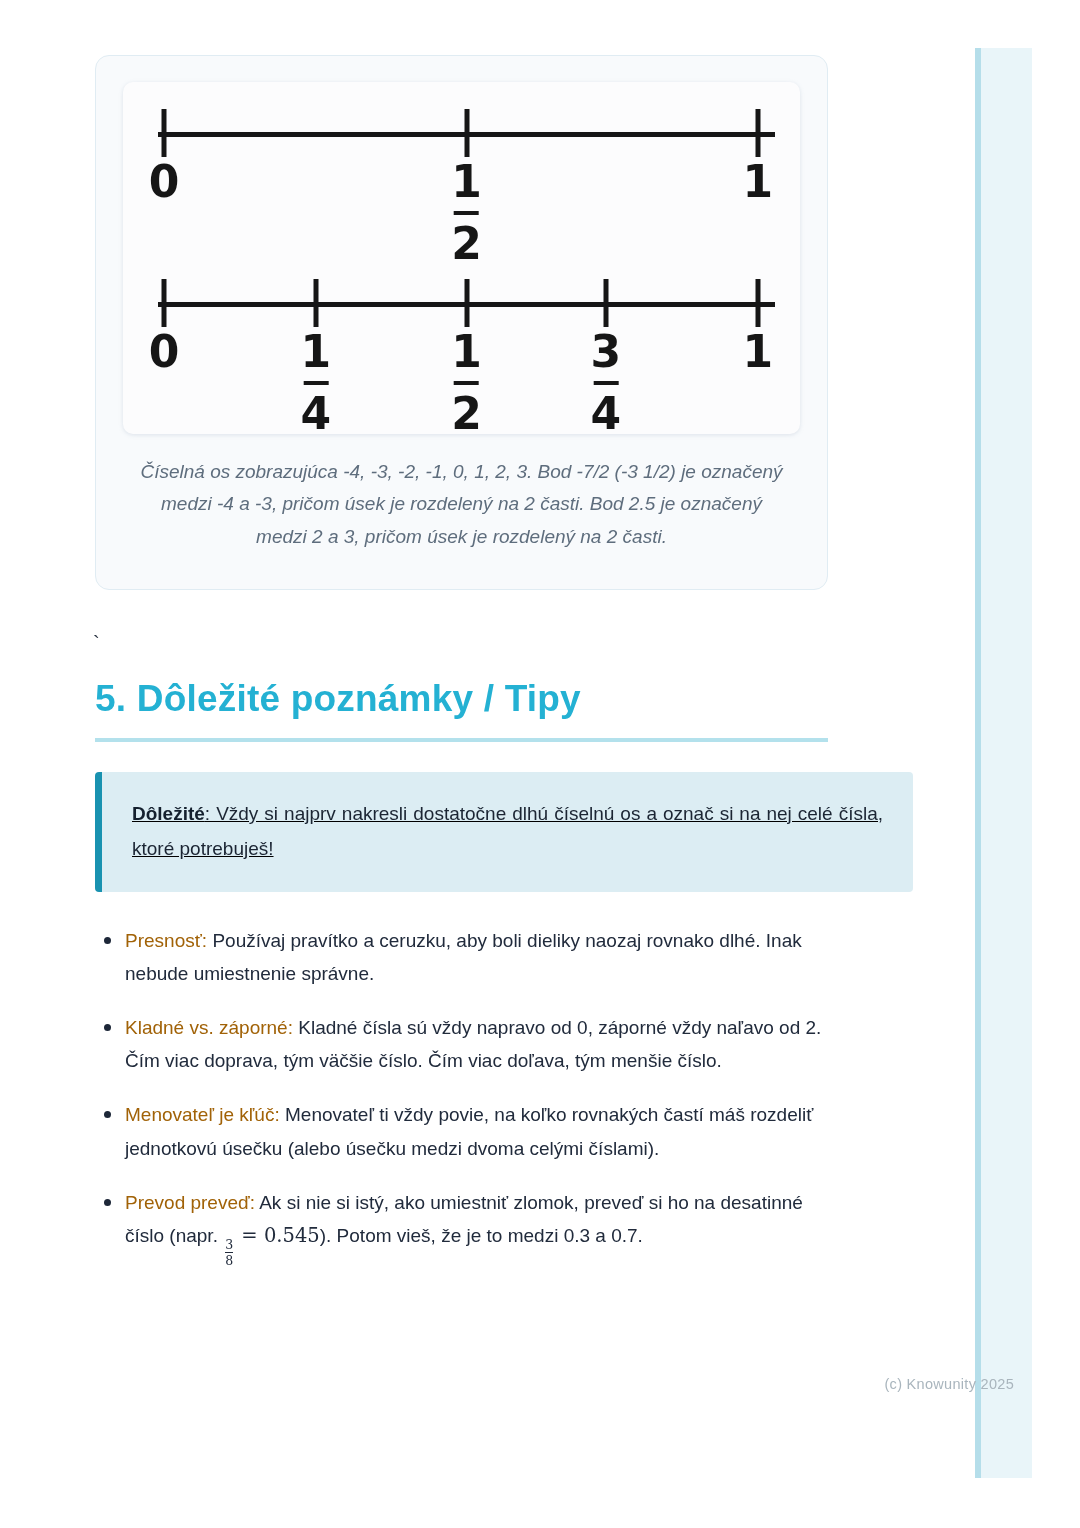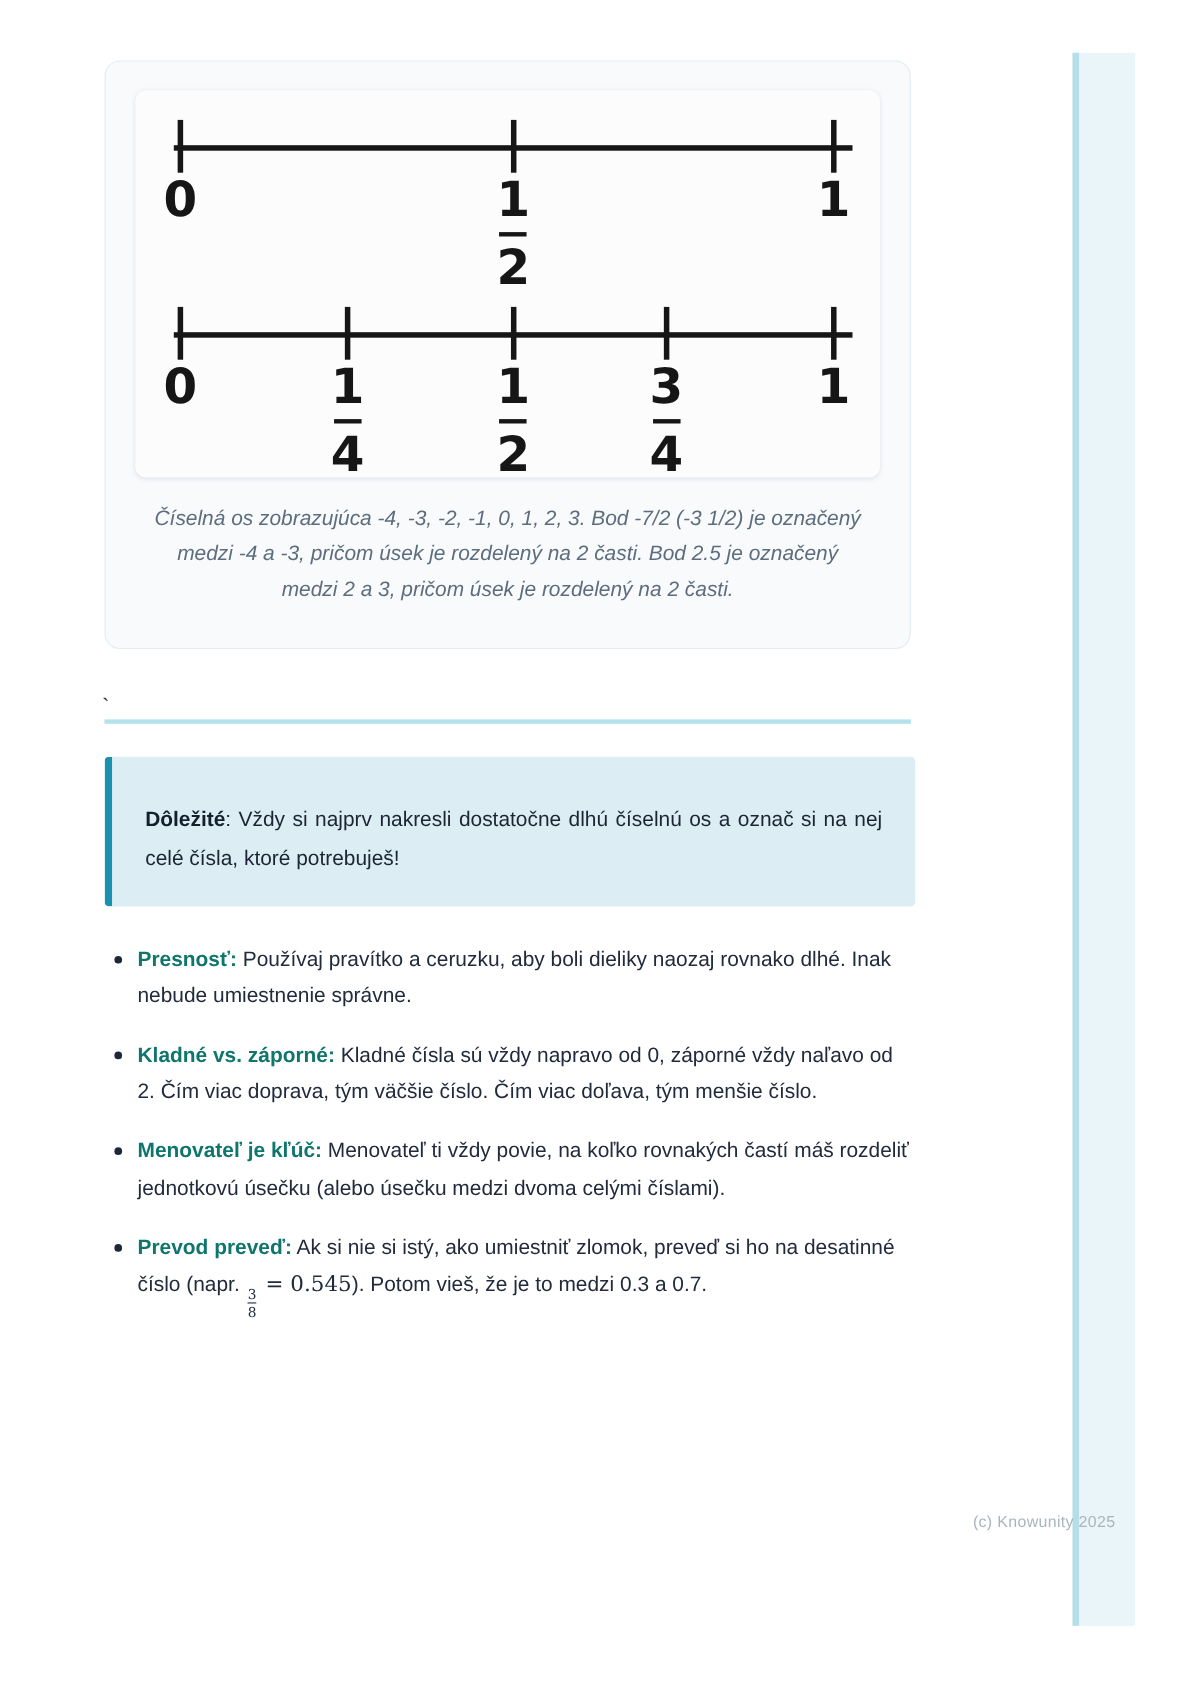--- a/index.html
+++ b/index.html
@@ -41,37 +41,37 @@
 
   .backtick{margin:42px 0 0 -2px;font-size:20px;color:#2a3442;height:22px;line-height:22px;}
 
   .section-heading{
     margin:24px 0 18px 0;font-size:37px;font-weight:800;color:#24b1d3;letter-spacing:0.2px;
   }
   .heading-underline{height:4px;background:#b3e1ec;margin:0 0 30px 0;}
 
   .callout{
     background:#dcedf3;border-left:7px solid #1992b0;border-radius:4px;
-    padding:40px 30px 26px 30px;box-sizing:border-box;width:737px;
+    padding:24px 30px 26px 30px;box-sizing:border-box;width:818px;text-decoration:underline;
   }
   .callout-text{
     margin:0;font-size:19px;line-height:1.85;color:#1b2533;text-align:justify;
   }
   .callout-text strong{font-weight:700;color:#14202e;}
 
   .tips{list-style:none;margin:32px 0 0 0;padding:0;}
   .tips li{
     position:relative;padding-left:30px;margin-bottom:21px;
     font-size:19px;line-height:1.74;color:#212b3c;
   }
   .tips li::before{
     content:"";position:absolute;left:9px;top:13px;width:7px;height:7px;border-radius:50%;
     background:#1d2738;
   }
-  .tip-lead{font-weight:700;color:#0f766e;}
+  .tip-lead{font-weight:400;color:#a16207;}
   .ifrac{
     display:inline-flex;flex-direction:column;align-items:center;
     font-family:"DejaVu Serif",serif;font-size:12.5px;line-height:1.15;
     vertical-align:-7px;margin:0 2px;color:#212b3c;
   }
   .ifrac .den{border-top:1px solid #212b3c;padding-top:1px;}
   .mathserif{font-family:"DejaVu Serif",serif;font-size:19.5px;}
 
   .footer{
     position:absolute;top:1376px;right:66px;z-index:5;
@@ -124,20 +124,21 @@
           </div>
           <div class="nl-tick" style="left: 96.8%;"></div>
           <div class="nl-label" style="left: 96.8%;">1</div>
         </div>
       </div>
     <figcaption class="figure-caption">Číselná os zobrazujúca -4, -3, -2, -1, 0, 1, 2, 3. Bod -7/2 (-3 1/2) je označený medzi -4 a -3, pričom úsek je rozdelený na 2 časti. Bod 2.5 je označený medzi 2 a 3, pričom úsek je rozdelený na 2 časti.</figcaption>
   </figure>
 
   <div class="backtick">`</div>
 
+  <h2 class="section-heading">5. Dôležité poznámky / Tipy</h2>
   <div class="heading-underline"></div>
 
   <div class="callout">
     <p class="callout-text"><strong>Dôležité</strong><span>: Vždy si najprv nakresli dostatočne dlhú číselnú os a označ si na nej celé čísla, ktoré potrebuješ!</span></p>
   </div>
 
   <ul class="tips" id="tips-list">
       <li><strong class="tip-lead">Presnosť:</strong><span class="tip-text"> Používaj pravítko a ceruzku, aby boli dieliky naozaj rovnako dlhé. Inak nebude umiestnenie správne.</span></li>
       <li><strong class="tip-lead">Kladné vs. záporné:</strong><span class="tip-text"> Kladné čísla sú vždy napravo od 0, záporné vždy naľavo od 2. Čím viac doprava, tým väčšie číslo. Čím viac doľava, tým menšie číslo.</span></li>
       <li><strong class="tip-lead">Menovateľ je kľúč:</strong><span class="tip-text"> Menovateľ ti vždy povie, na koľko rovnakých častí máš rozdeliť jednotkovú úsečku (alebo úsečku medzi dvoma celými číslami).</span></li>

